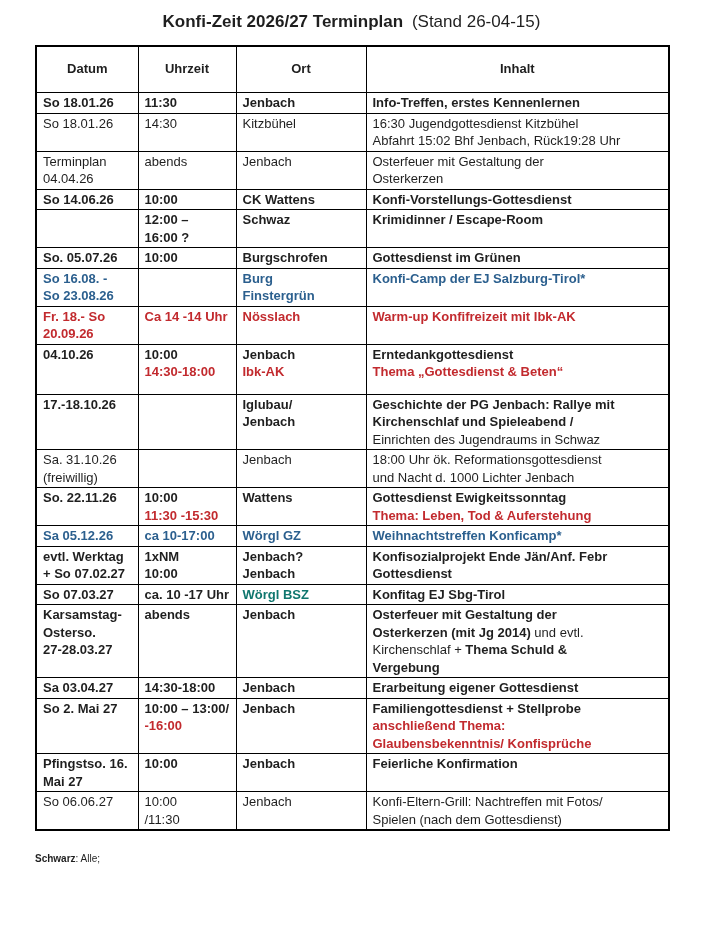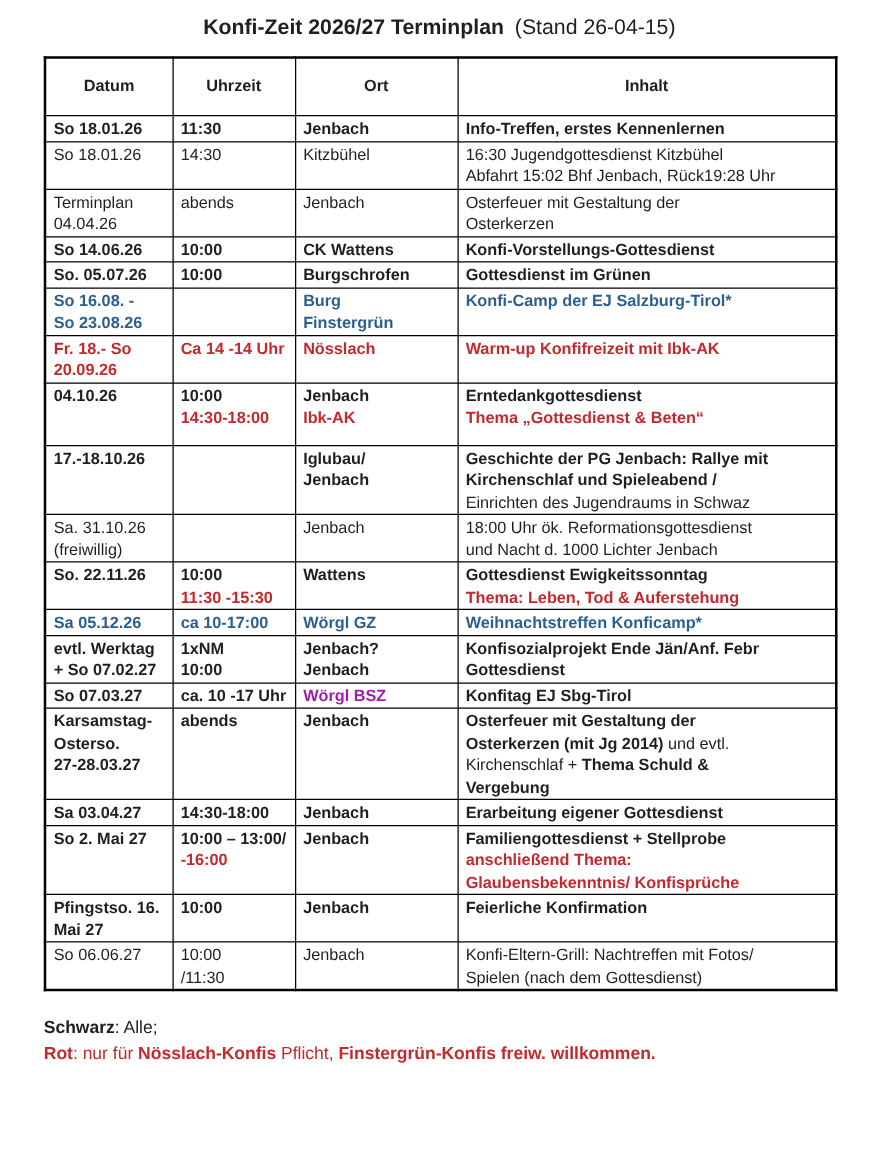--- a/index.html
+++ b/index.html
@@ -39,21 +39,21 @@
     font-weight: bold;
     padding: 13px 2px;
     height: 19px;
     line-height: 18px;
   }
   td .line { white-space: nowrap; }
   .bold { font-weight: bold; }
 
   .legend {
     margin-top: 18px;
-    font-size: 14px;
+    font-size: 10px;
     line-height: 20.5px;
   }
   .legend-line { white-space: nowrap; }
 </style>
 </head>
 <body>
 
 <div class="page">
 
   <div class="title">
@@ -130,20 +130,33 @@
             <div class="line"><span class="bold" style="color: rgb(31, 31, 31);">10:00</span></div>
           </td>
           <td>
             <div class="line"><span class="bold" style="color: rgb(31, 31, 31);">CK Wattens</span></div>
           </td>
           <td>
             <div class="line"><span class="bold" style="color: rgb(31, 31, 31);">Konfi-Vorstellungs-Gottesdienst</span></div>
           </td>
         </tr>
         <tr>
+          <td></td>
+          <td>
+            <div class="line"><span class="bold" style="color: rgb(31, 31, 31);">12:00 –</span></div>
+            <div class="line"><span class="bold" style="color: rgb(31, 31, 31);">16:00 ?</span></div>
+          </td>
+          <td>
+            <div class="line"><span class="bold" style="color: rgb(31, 31, 31);">Schwaz</span></div>
+          </td>
+          <td>
+            <div class="line"><span class="bold" style="color: rgb(31, 31, 31);">Krimidinner / Escape-Room</span></div>
+          </td>
+        </tr>
+        <tr>
           <td>
             <div class="line"><span class="bold" style="color: rgb(31, 31, 31);">So. 05.07.26</span></div>
           </td>
           <td>
             <div class="line"><span class="bold" style="color: rgb(31, 31, 31);">10:00</span></div>
           </td>
           <td>
             <div class="line"><span class="bold" style="color: rgb(31, 31, 31);">Burgschrofen</span></div>
           </td>
           <td>
@@ -274,21 +287,21 @@
           </td>
         </tr>
         <tr>
           <td>
             <div class="line"><span class="bold" style="color: rgb(31, 31, 31);">So 07.03.27</span></div>
           </td>
           <td>
             <div class="line"><span class="bold" style="color: rgb(31, 31, 31);">ca. 10 -17 Uhr</span></div>
           </td>
           <td>
-            <div class="line"><span class="bold" style="color: #a21caf;">Wörgl BSZ</span></div>
+            <div class="line"><span class="bold" style="color: #0f766e;">Wörgl BSZ</span></div>
           </td>
           <td>
             <div class="line"><span class="bold" style="color: rgb(31, 31, 31);">Konfitag EJ Sbg-Tirol</span></div>
           </td>
         </tr>
         <tr>
           <td>
             <div class="line"><span class="bold" style="color: rgb(31, 31, 31); margin-top: 40px;">Karsamstag-</span></div>
             <div class="line"><span class="bold" style="color: rgb(31, 31, 31);">Osterso.</span></div>
             <div class="line"><span class="bold" style="color: rgb(31, 31, 31);">27-28.03.27</span></div>
@@ -366,16 +379,15 @@
           <td>
             <div class="line"><span style="color: rgb(31, 31, 31);">Konfi-Eltern-Grill: Nachtreffen mit Fotos/</span></div>
             <div class="line"><span style="color: rgb(31, 31, 31);">Spielen (nach dem Gottesdienst)</span></div>
           </td>
         </tr>
       </tbody>
   </table>
 
   <div class="legend">
       <div class="legend-line"><span class="bold" style="color: rgb(31, 31, 31);">Schwarz</span><span style="color: rgb(31, 31, 31);">: Alle;</span></div>
-      <div class="legend-line"><span class="bold" style="color: rgb(194, 42, 46);">Rot</span><span style="color: rgb(194, 42, 46);">: nur für </span><span class="bold" style="color: rgb(194, 42, 46);">Nösslach-Konfis</span><span style="color: rgb(194, 42, 46);"> Pflicht, </span><span class="bold" style="color: rgb(194, 42, 46);">Finstergrün-Konfis freiw. willkommen.</span></div>
     </div>
 
 </div>
 
 </body></html>

